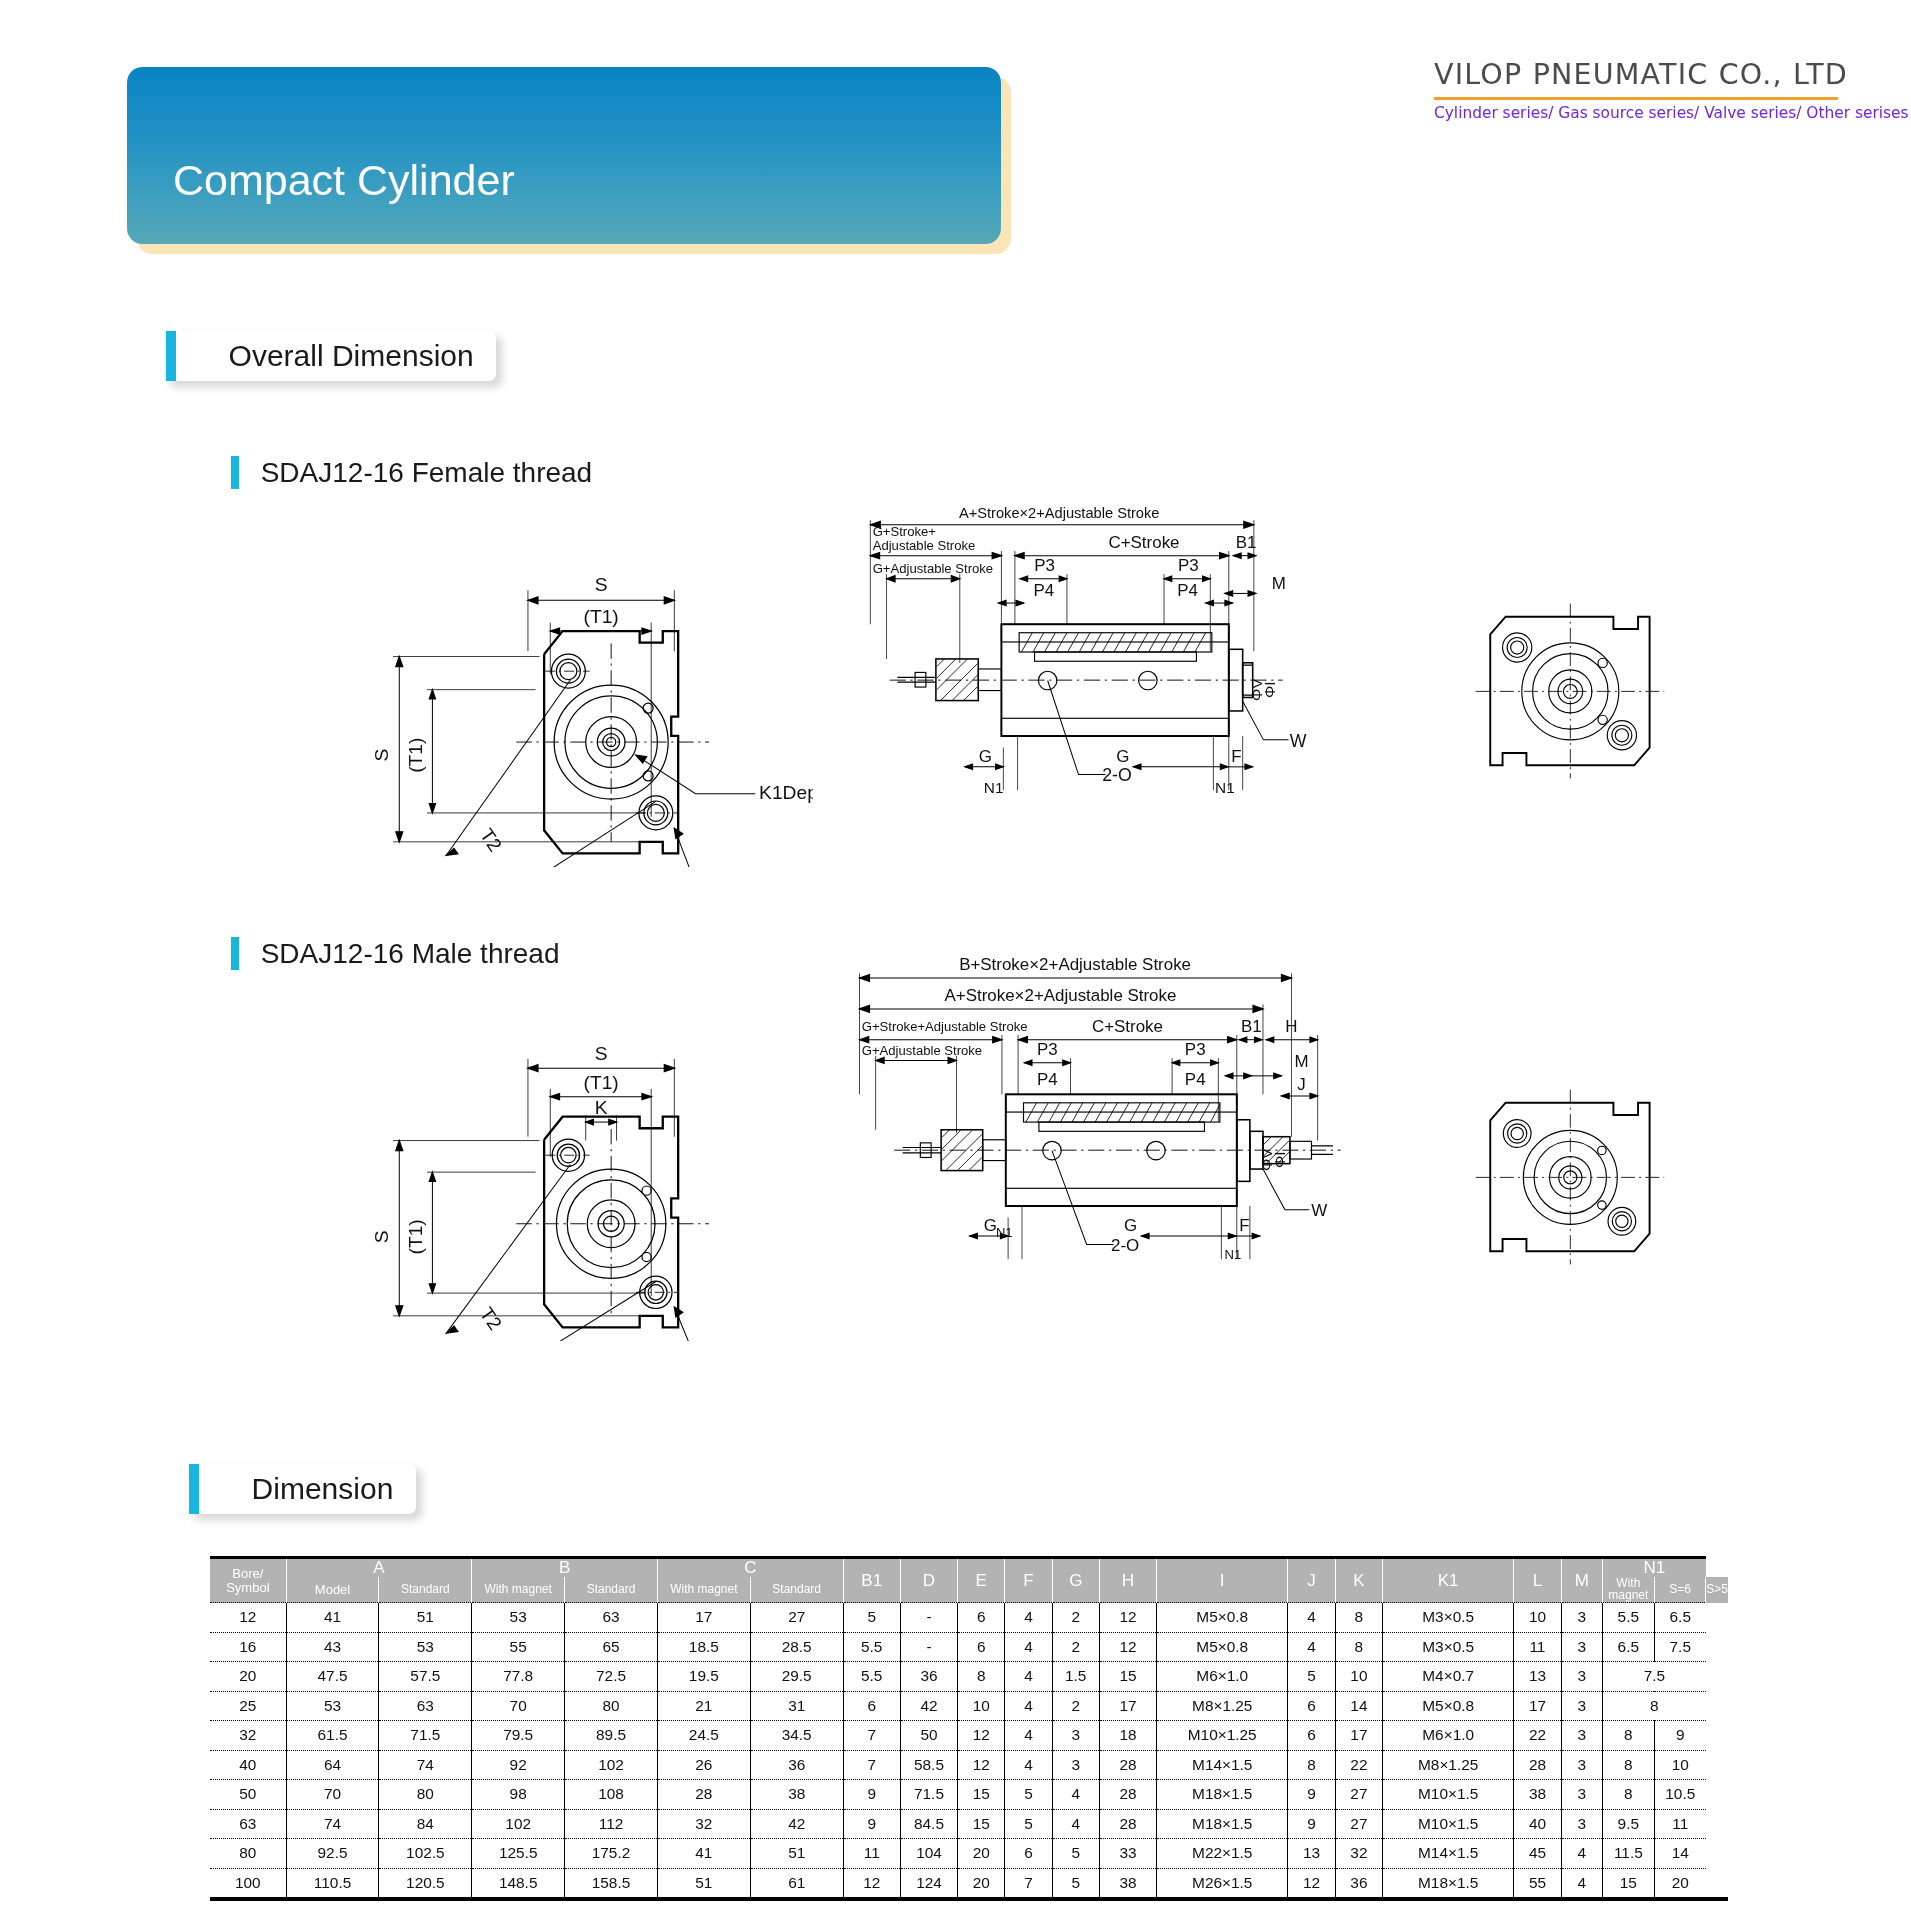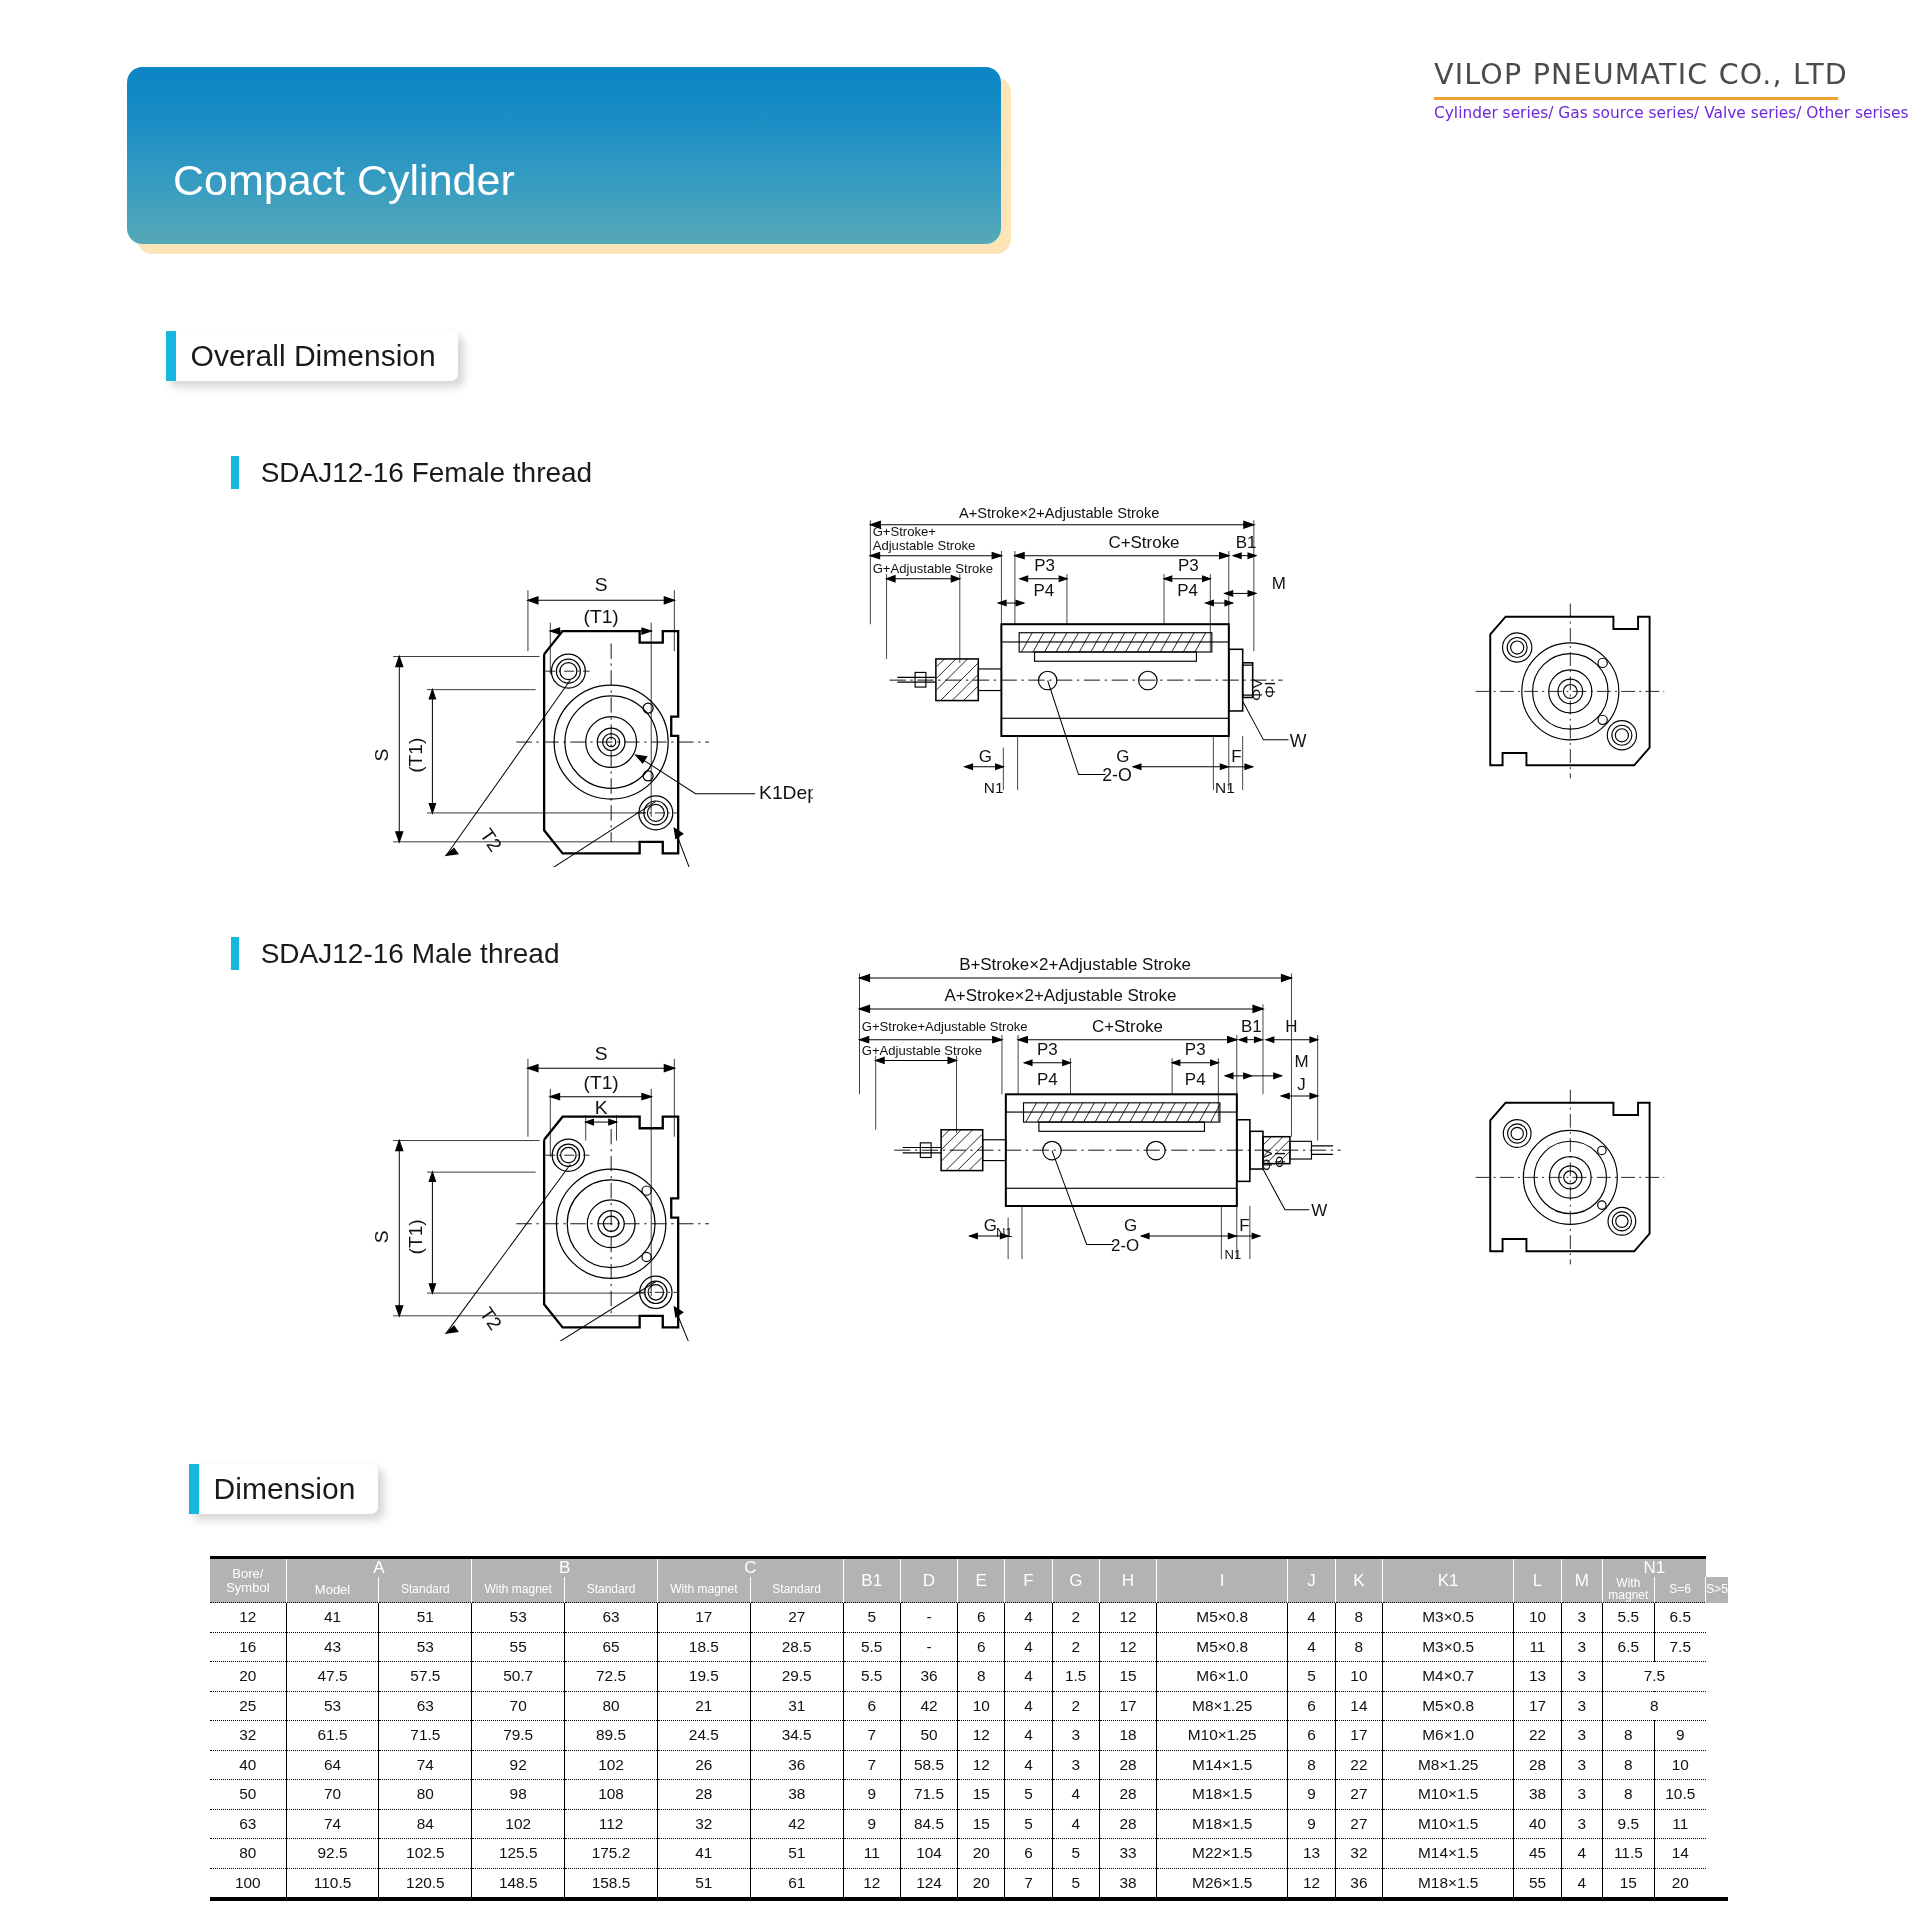--- a/index.html
+++ b/index.html
@@ -21,21 +21,21 @@
   #brand .arcwrap{position:absolute;right:73px;top:23px;width:193px;height:77px;}
   #brand .company{font-size:28.5px;color:#4b4b4d;letter-spacing:1.2px;white-space:nowrap;
     font-family:"DejaVu Sans",sans-serif;}
   #brand .rule{height:2.7px;background:#f0a030;margin:6.2px 0 3.9px 0;width:404px;}
   #brand .tagline{font-size:15.4px;color:#6d28d9;white-space:nowrap;font-family:"DejaVu Sans",sans-serif;}
 
   
   .sec-head{position:absolute;height:50px;background:#fff;border-radius:0 7px 7px 0;
     box-shadow:5.4px 5.4px 8.5px rgba(0,0,0,.16);display:flex;align-items:center;}
   .sec-head .bar{width:10px;height:50px;background:#16b6de;flex:0 0 10px;}
-  .sec-head .txt{font-size:30px;color:#1a1a1a;padding:0 22.3px 0 14.6px;white-space:nowrap;}
+  .sec-head .txt{font-size:30px;color:#1a1a1a;padding:0 22.3px 0 14.6px;white-space:nowrap;margin-left:38px;}
 
   .sub-head{position:absolute;display:flex;align-items:center;height:39px;}
   .sub-head .bar{width:7.7px;height:33px;background:#16b6de;flex:0 0 7.7px;}
   .sub-head .txt{font-size:28px;color:#1a1a1a;padding-left:22px;white-space:nowrap;}
 
   
   .draw{position:absolute;}
   .draw svg{display:block;}
 
   
@@ -691,21 +691,21 @@
           <td>M3×0.5</td>
           <td>11</td>
           <td>3</td>
           <td>6.5</td>
           <td class="rgt">7.5</td>
         </tr>
         <tr>
           <td class="lft">20</td>
           <td>47.5</td>
           <td>57.5</td>
-          <td>50.7</td>
+          <td>77.8</td>
           <td>72.5</td>
           <td>19.5</td>
           <td>29.5</td>
           <td>5.5</td>
           <td>36</td>
           <td>8</td>
           <td>4</td>
           <td>1.5</td>
           <td>15</td>
           <td>M6×1.0</td>

